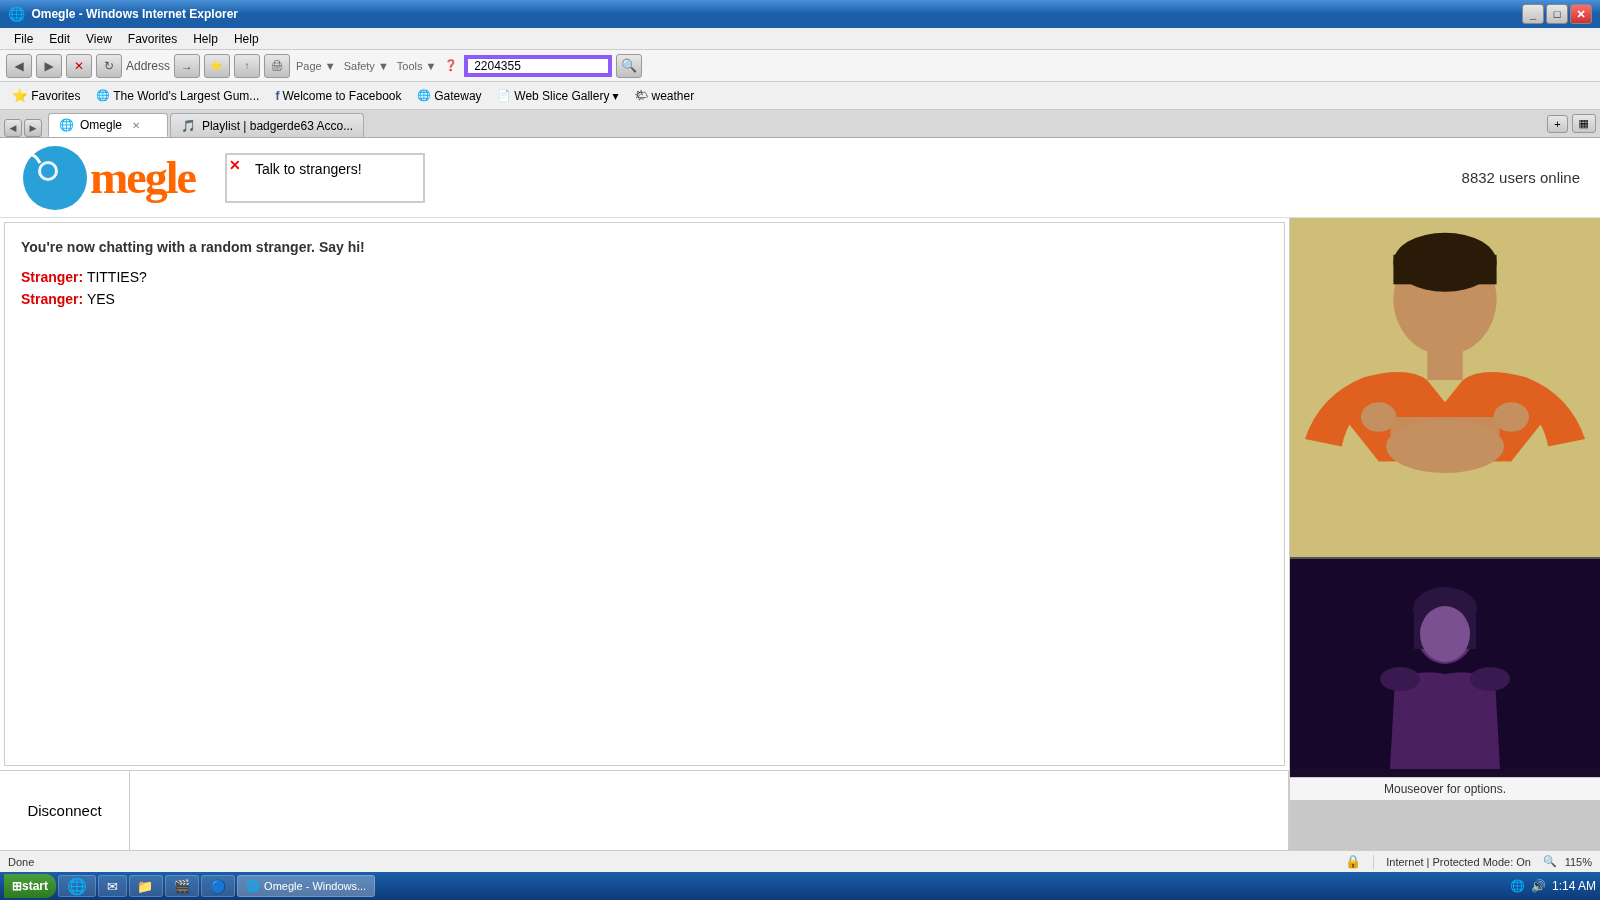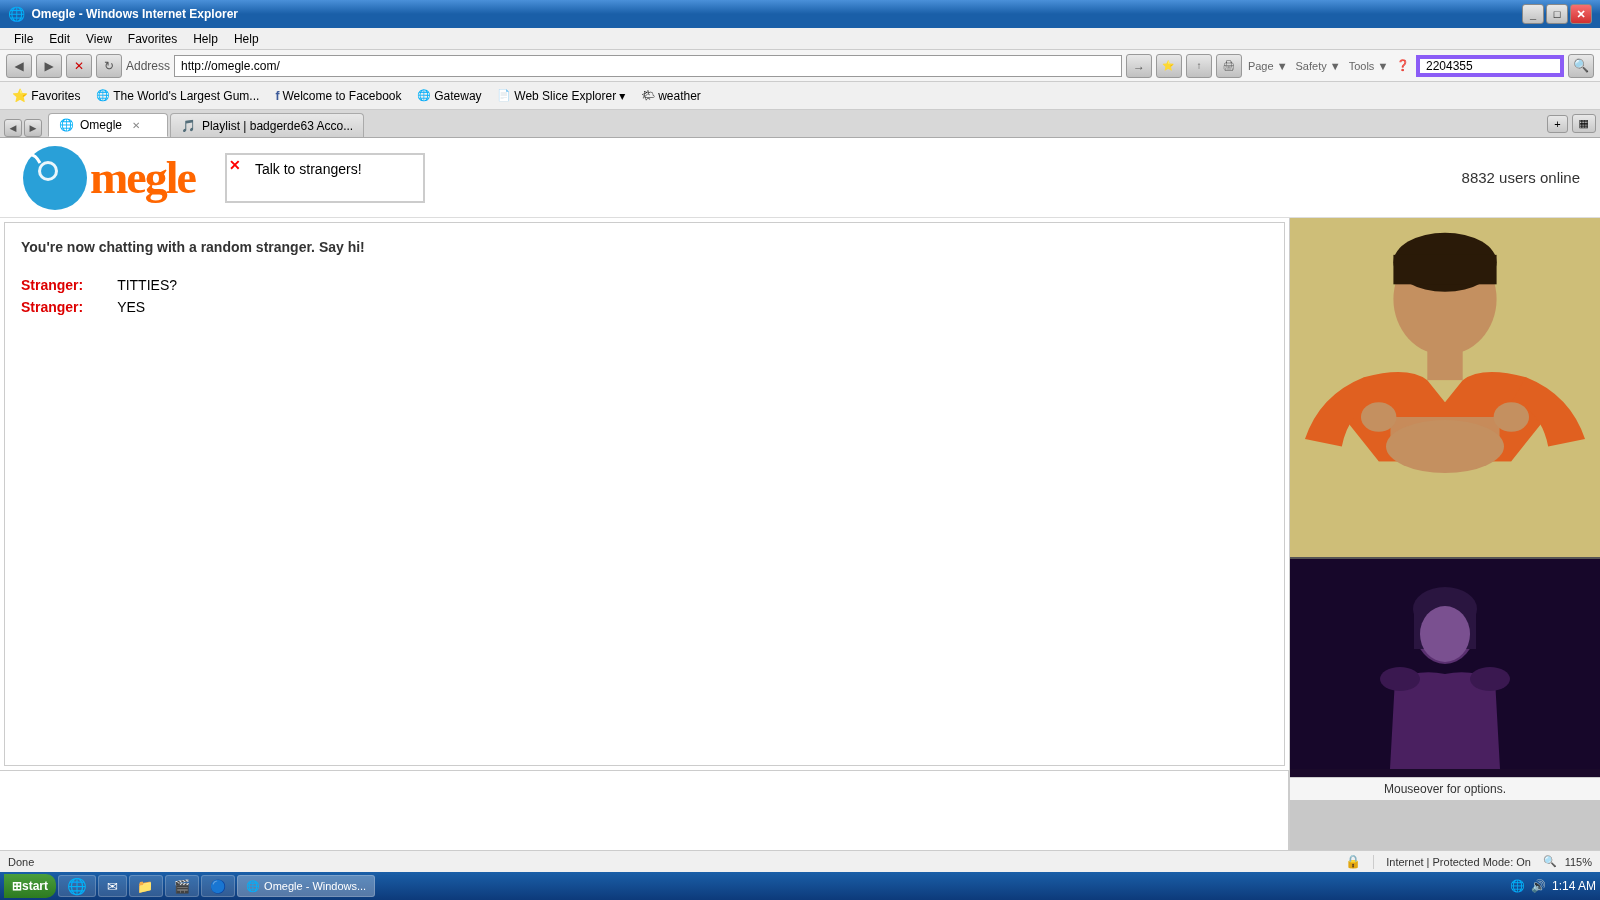--- a/index.html
+++ b/index.html
@@ -194,25 +194,25 @@
       padding: 16px;
       overflow-y: auto;
       border: 1px solid #ccc;
       margin: 4px;
       background: white;
     }
     #chat-intro {
       font-size: 14px;
       font-weight: bold;
       color: #333;
-      margin-bottom: 22px;
+      margin-bottom: 14px;
     }
     .chat-line { font-size: 14px; margin-bottom: 6px; }
     .chat-label { color: #d00; font-weight: bold; }
-    .chat-text { color: #000; margin-left: 30px; }
+    .chat-text { color: #000; }
 
     
     #chat-input-area {
       display: flex;
       height: 80px;
       border-top: 1px solid #ccc;
     }
     #disconnect-btn {
       width: 130px;
       background: white;
@@ -351,21 +351,20 @@
   <span class="menu-item">Help</span>
   <span class="menu-item">Help</span>
 </div>
 
 <div id="address-bar">
   <div class="nav-btn">◀</div>
   <div class="nav-btn">▶</div>
   <div class="nav-btn" style="color:#c00;">✕</div>
   <div class="nav-btn">↻</div>
   <span style="font-size:12px;color:#555;">Address</span>
-  <input type="text" id="url-input" value="http://omegle.com/" style="">
   <div class="nav-btn">→</div>
   <div class="nav-btn" style="font-size:10px;">⭐</div>
   <div class="nav-btn" style="font-size:10px;">↑</div>
   <div class="nav-btn" style="font-size:10px;">🖨</div>
   <div class="addr-icon">Page ▼</div>
   <div class="addr-icon">Safety ▼</div>
   <div class="addr-icon">Tools ▼</div>
   <div class="addr-icon">❓</div>
   <input type="text" id="search-box" value="2204355" style="">
   <div class="nav-btn" style="font-size:13px;">🔍</div>
@@ -383,21 +382,21 @@
   <div class="fav-item">
     <span style="color:#3b5998;font-weight:bold;font-size:12px;">f</span>
     <span>Welcome to Facebook</span>
   </div>
   <div class="fav-item">
     <span style="font-size:11px;">🌐</span>
     <span>Gateway</span>
   </div>
   <div class="fav-item">
     <span style="font-size:11px;">📄</span>
-    <span>Web Slice Explorer</span>
+    <span>Web Slice Gallery</span>
     <span>▾</span>
   </div>
   <div class="fav-item">
     <span style="font-size:11px;">🌤</span>
     <span>weather</span>
   </div>
 </div>
 
 <div id="tab-bar">
   <div style="display:flex;align-items:center;gap:2px;margin-right:4px;">
@@ -450,20 +449,21 @@
           <div class="chat-line">
             <span class="chat-label">Stranger:</span>
             <span class="chat-text">TITTIES?</span>
           </div>
           <div class="chat-line">
             <span class="chat-label">Stranger:</span>
             <span class="chat-text">YES</span>
           </div>
         </div>
         <div id="chat-input-area">
+          <button id="disconnect-btn">Disconnect</button>
           <textarea id="message-input" style=""></textarea>
         </div>
       </div>
 
       <div id="video-panel">
         <div id="video-top">
           
           <svg class="video-person-svg" viewBox="0 0 310 230" preserveAspectRatio="xMidYMax slice">
 
             <rect width="310" height="230" fill="#c8b870"></rect>

